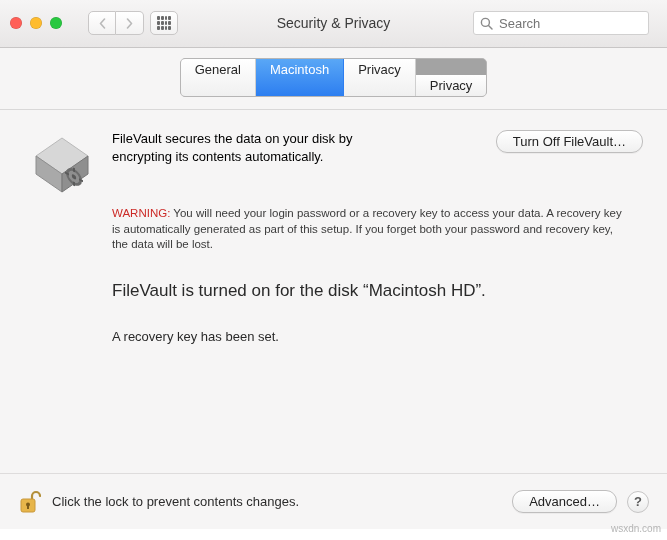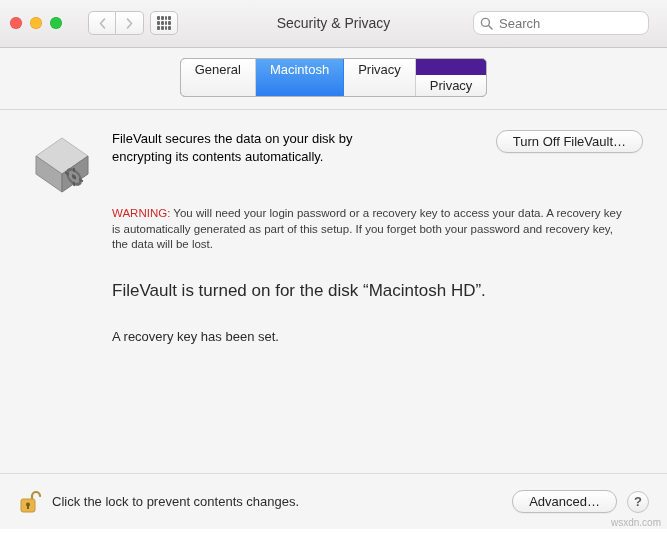--- a/index.html
+++ b/index.html
@@ -46,33 +46,33 @@
     display:flex; align-items:center; justify-content:center;
   }
   .grid-ic { width:14px; height:14px; display:grid; grid-template-columns:repeat(4,1fr); grid-template-rows:repeat(3,1fr); gap:1px; }
   .grid-ic span { background:#6a6a6a; border-radius:1px; }
   .wtitle {
     position:absolute; left:0; right:0; text-align:center;
     font-size:14px; color:#3b3b3b; top:15px; font-weight:500;
   }
   .searchwrap {
     position:absolute; right:18px; top:11px; width:176px; height:24px;
-    background:#fff; border:1px solid #d1d0d0; border-radius:8px;
+    background:#fff; border:1px solid #d1d0d0; border-radius:3px;
     display:flex; align-items:center; padding:0 6px; gap:4px;
   }
   .searchwrap svg { flex:none; }
   .searchwrap input {
     border:none; outline:none; font-size:13px; width:100%; background:transparent; color:#6b6b6b;
   }
   
   .tabstrip-wrap {
     background:#f6f5f5; padding:10px 0 12px; border-bottom:1px solid #d9d8d8;
     display:flex; justify-content:center;
   }
-  .segmented { display:flex; border:1px solid #b6b5b5; border-radius:5px; overflow:hidden; background:#4c1d95; }
+  .segmented { display:flex; border:1px solid #b6b5b5; border-radius:5px; overflow:hidden; background:#a3a3a3; }
   .seg {
     padding:3px 14px; font-size:13px; color:#262626; border-right:1px solid #cfcfcf;
     background:linear-gradient(#ffffff,#f0f0f0);
     cursor:default;
   }
   .seg:last-child { border-right:none;margin-top:16px; }
   .seg.active { background:linear-gradient(#59a7f6,#2d7ef0); color:#fff; border-right-color:#2d7ef0; }
   
   .content {
     flex:1; background:#f6f5f5; padding:20px 24px 10px 24px; position:relative;
@@ -97,21 +97,21 @@
   }
   .lock-wrap { width:24px; height:26px; display:flex; align-items:center; justify-content:center; }
   .lock-text { font-size:13px; color:#2c2c2c; }
   .footer-right { position:absolute; right:18px; display:flex; align-items:center; gap:10px; }
   .help-btn {
     width:22px; height:22px; border-radius:50%; background:linear-gradient(#ffffff,#ececec);
     border:1px solid #c6c5c5; display:flex; align-items:center; justify-content:center;
     color:#5a5a5a; font-weight:600; font-size:13px;
   }
   .watermark {
-    position:absolute; right:6px; bottom:12px; font-size:10px; color:#b5b5b5; font-family:Arial,sans-serif;
+    position:absolute; right:6px; bottom:6px; font-size:10px; color:#b5b5b5; font-family:Arial,sans-serif;
   }
 </style>
 </head>
 <body>
 
 <div class="window">
 
   <div class="titlebar">
     <div class="traffic">
       <span class="t-dot t-red"></span>

